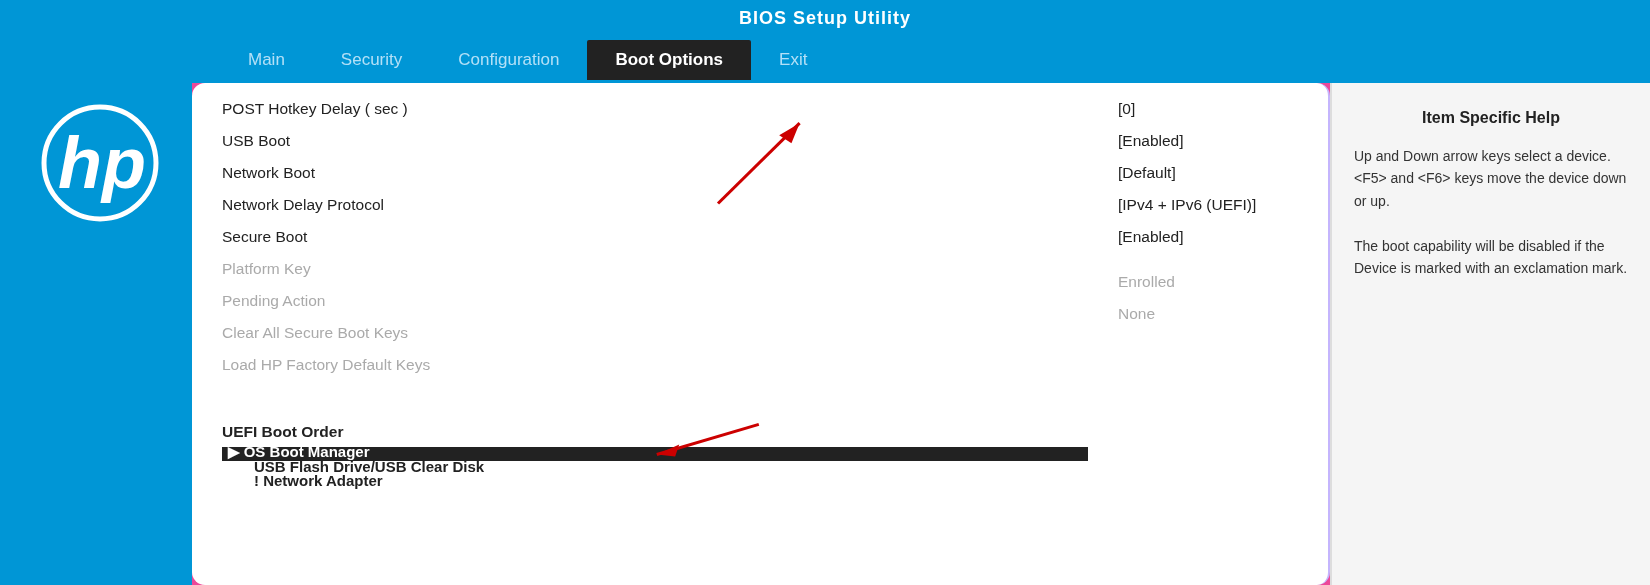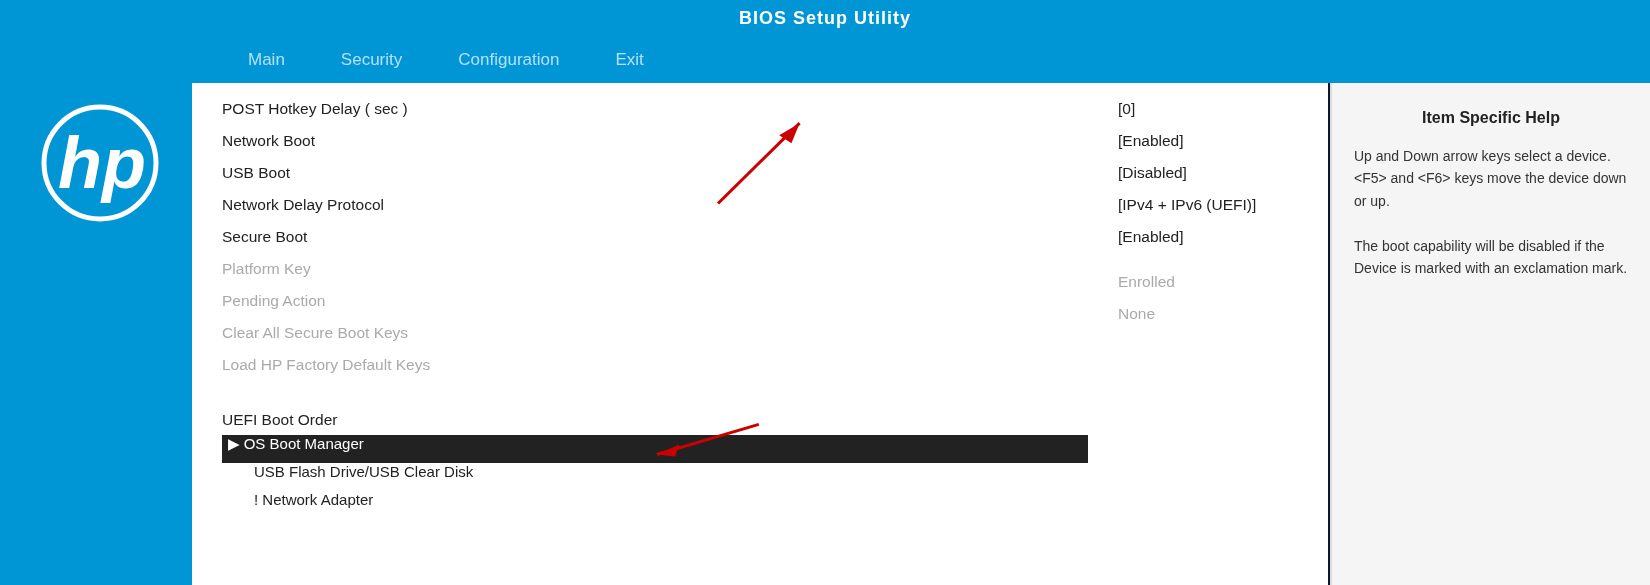--- a/index.html
+++ b/index.html
@@ -69,22 +69,23 @@
     .hp-logo {
       width: 120px;
       height: 120px;
     }
 
     
     .settings-panel {
       flex: 1;
       padding: 10px 20px 22px 30px;
       background: #fff;
-      border-right: 2px solid #0f172a;
+      border-right: 2px solid #c4b5fd;
       min-width: 0;
+      border-radius: 13px;
     }
 
     .settings-table {
       display: flex;
       width: 100%;
     }
 
     .settings-col-left {
       flex: 1;
       padding-right: 20px;
@@ -119,37 +120,38 @@
       color: #aaa;
       margin-top: 25px;
     }
 
     .section-gap {
       height: 20px;
     }
 
     
     .uefi-section {
-      margin-top: 4px;
+      margin-top: 16px;
+      font-weight: bold;
     }
 
     .uefi-label {
       font-size: 15.5px;
       color: #222;
       height: 30px;
       display: flex;
       align-items: center;
     }
 
     .boot-list-item {
       font-size: 15px;
       color: #222;
-      height: 28px;
-      display: flex;
-      align-items: flex-start;
+      height: 14px;
+      display: flex;
+      align-items: flex-end;
       padding-left: 16px;
     }
 
     .boot-list-item.selected {
       background: #222;
       color: #fff;
       padding-left: 6px;
     }
 
     .boot-list-item.indented {
@@ -197,20 +199,21 @@
 <div class="bios-container">
 
   <div class="title-bar">
     <span>BIOS Setup Utility</span>
   </div>
 
   <div class="menu-bar">
     <div class="menu-item">Main</div>
     <div class="menu-item">Security</div>
     <div class="menu-item">Configuration</div>
+    <div class="menu-item active">Boot Options</div>
     <div class="menu-item">Exit</div>
   </div>
 
   <div class="bios-main">
 
     <div class="logo-panel">
       <svg class="hp-logo" viewBox="0 0 120 120" xmlns="http://www.w3.org/2000/svg">
 
         <circle cx="60" cy="60" r="56" fill="none" stroke="white" stroke-width="5"></circle>
 
@@ -221,24 +224,24 @@
     <div class="main-inner">
 
       <div class="settings-panel">
         <div class="settings-table">
           <div class="settings-col-left">
 
             <div class="setting-row">
               <span class="setting-label">POST Hotkey Delay ( sec )</span>
             </div>
             <div class="setting-row">
+              <span class="setting-label">USB Boot</span>
+            </div>
+            <div class="setting-row">
               <span class="setting-label">Network Boot</span>
-            </div>
-            <div class="setting-row">
-              <span class="setting-label">USB Boot</span>
             </div>
             <div class="setting-row">
               <span class="setting-label">Network Delay Protocol</span>
             </div>
             <div class="setting-row">
               <span class="setting-label">Secure Boot</span>
             </div>
             <div class="setting-row">
               <span class="setting-label dimmed">Platform Key</span>
             </div>
@@ -271,21 +274,21 @@
           </div>
 
           <div class="settings-col-right">
             <div class="setting-row">
               <span class="setting-value">[0]</span>
             </div>
             <div class="setting-row">
               <span class="setting-value">[Enabled]</span>
             </div>
             <div class="setting-row">
-              <span class="setting-value">[Disabled]</span>
+              <span class="setting-value">[Default]</span>
             </div>
             <div class="setting-row">
               <span class="setting-value">[IPv4 + IPv6 (UEFI)]</span>
             </div>
             <div class="setting-row">
               <span class="setting-value">[Enabled]</span>
             </div>
             <div class="setting-row">
               <span class="setting-value dimmed">Enrolled</span>
             </div>

